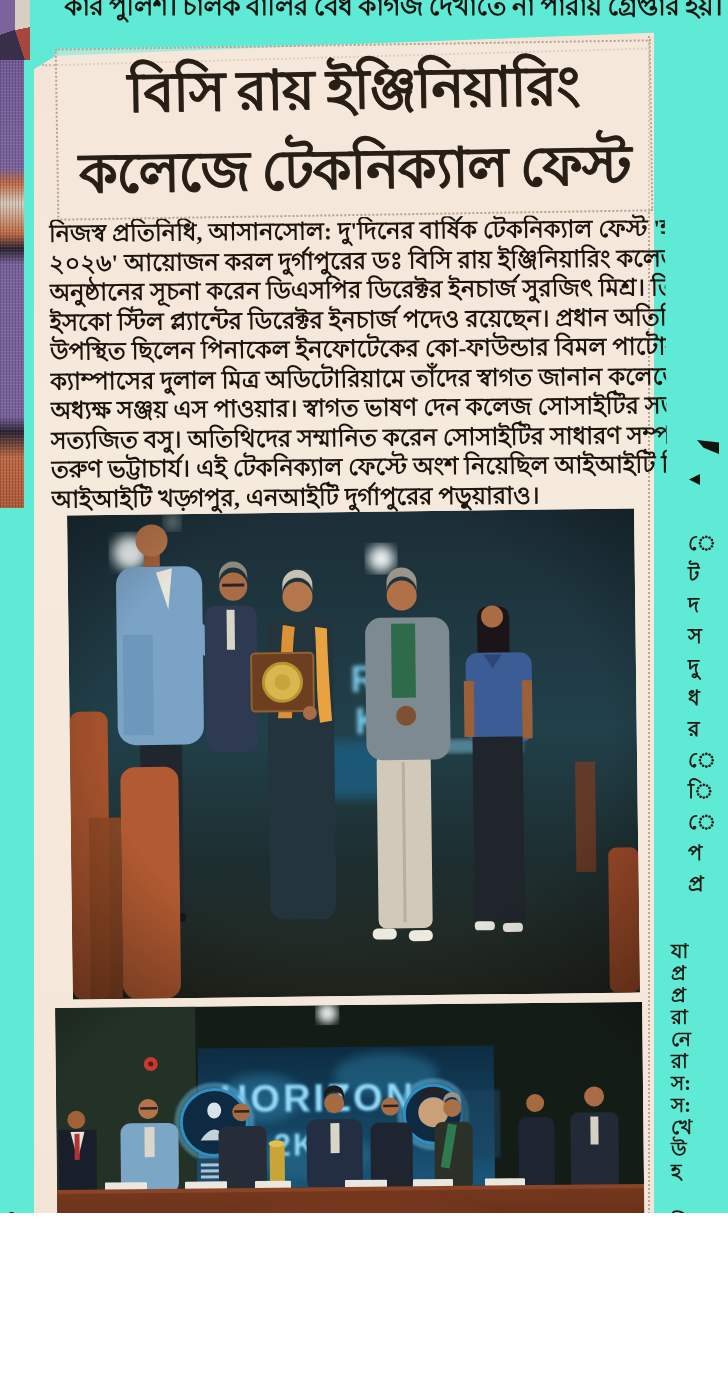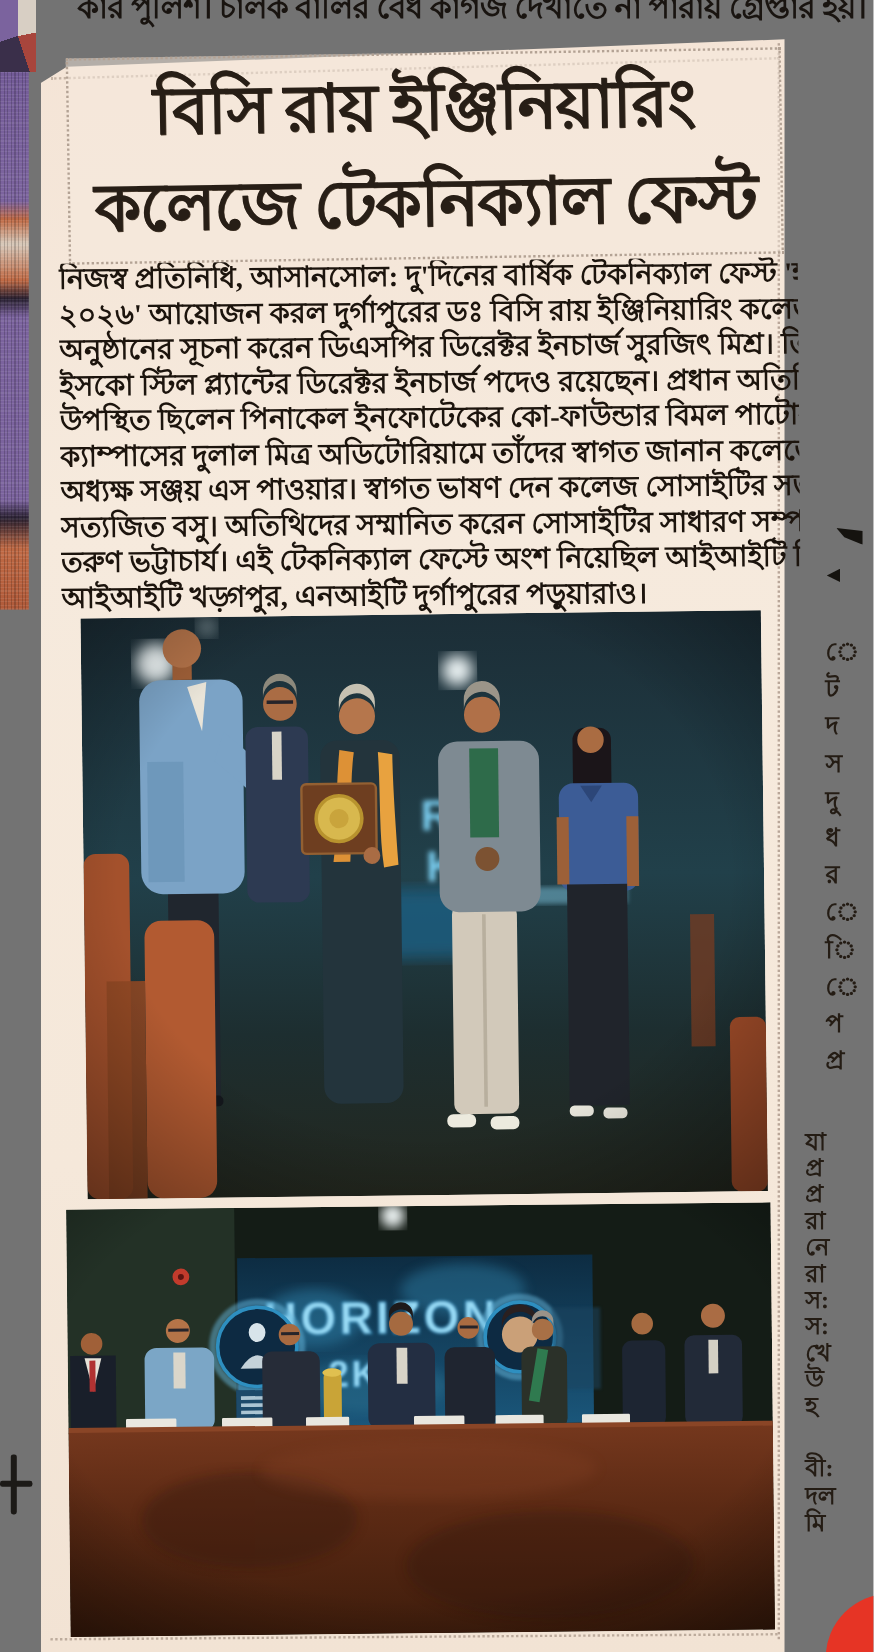--- a/index.html
+++ b/index.html
@@ -1,17 +1,17 @@
 <!DOCTYPE html>
 <html><head>
 <meta charset="utf-8">
 <style>
   html,body{margin:0;padding:0;background:#ffffff;}
-  #stage{position:relative;width:728px;height:1377px;overflow:hidden;
-         background:#737373;font-family:"Liberation Serif","DejaVu Serif",serif;}
+  #stage{position:relative;width:728px;height:1213px;overflow:hidden;
+         background:#5eead4;font-family:"Liberation Serif","DejaVu Serif",serif;}
 
   
   .cloth{position:absolute;left:0;top:0;width:24px;height:508px;
     background:
       linear-gradient(180deg,#6e5694 0%,#7b639e 28%,#7b639e 33%,#c06a45 36%,#d8cabb 40%,#c06a45 46%,#2b2233 49%,#7b639e 52%,#7b639e 82%,#2b2233 85%,#c06a45 90%,#b05a3a 100%);}
   .cloth:after{content:"";position:absolute;inset:0;
     background:repeating-linear-gradient(90deg,rgba(0,0,0,.18) 0 1px,transparent 1px 3px),
                repeating-linear-gradient(0deg,rgba(255,255,255,.08) 0 1px,transparent 1px 3px);}
   .cloth-corner{position:absolute;left:0;top:0;width:30px;height:60px;
     background:

